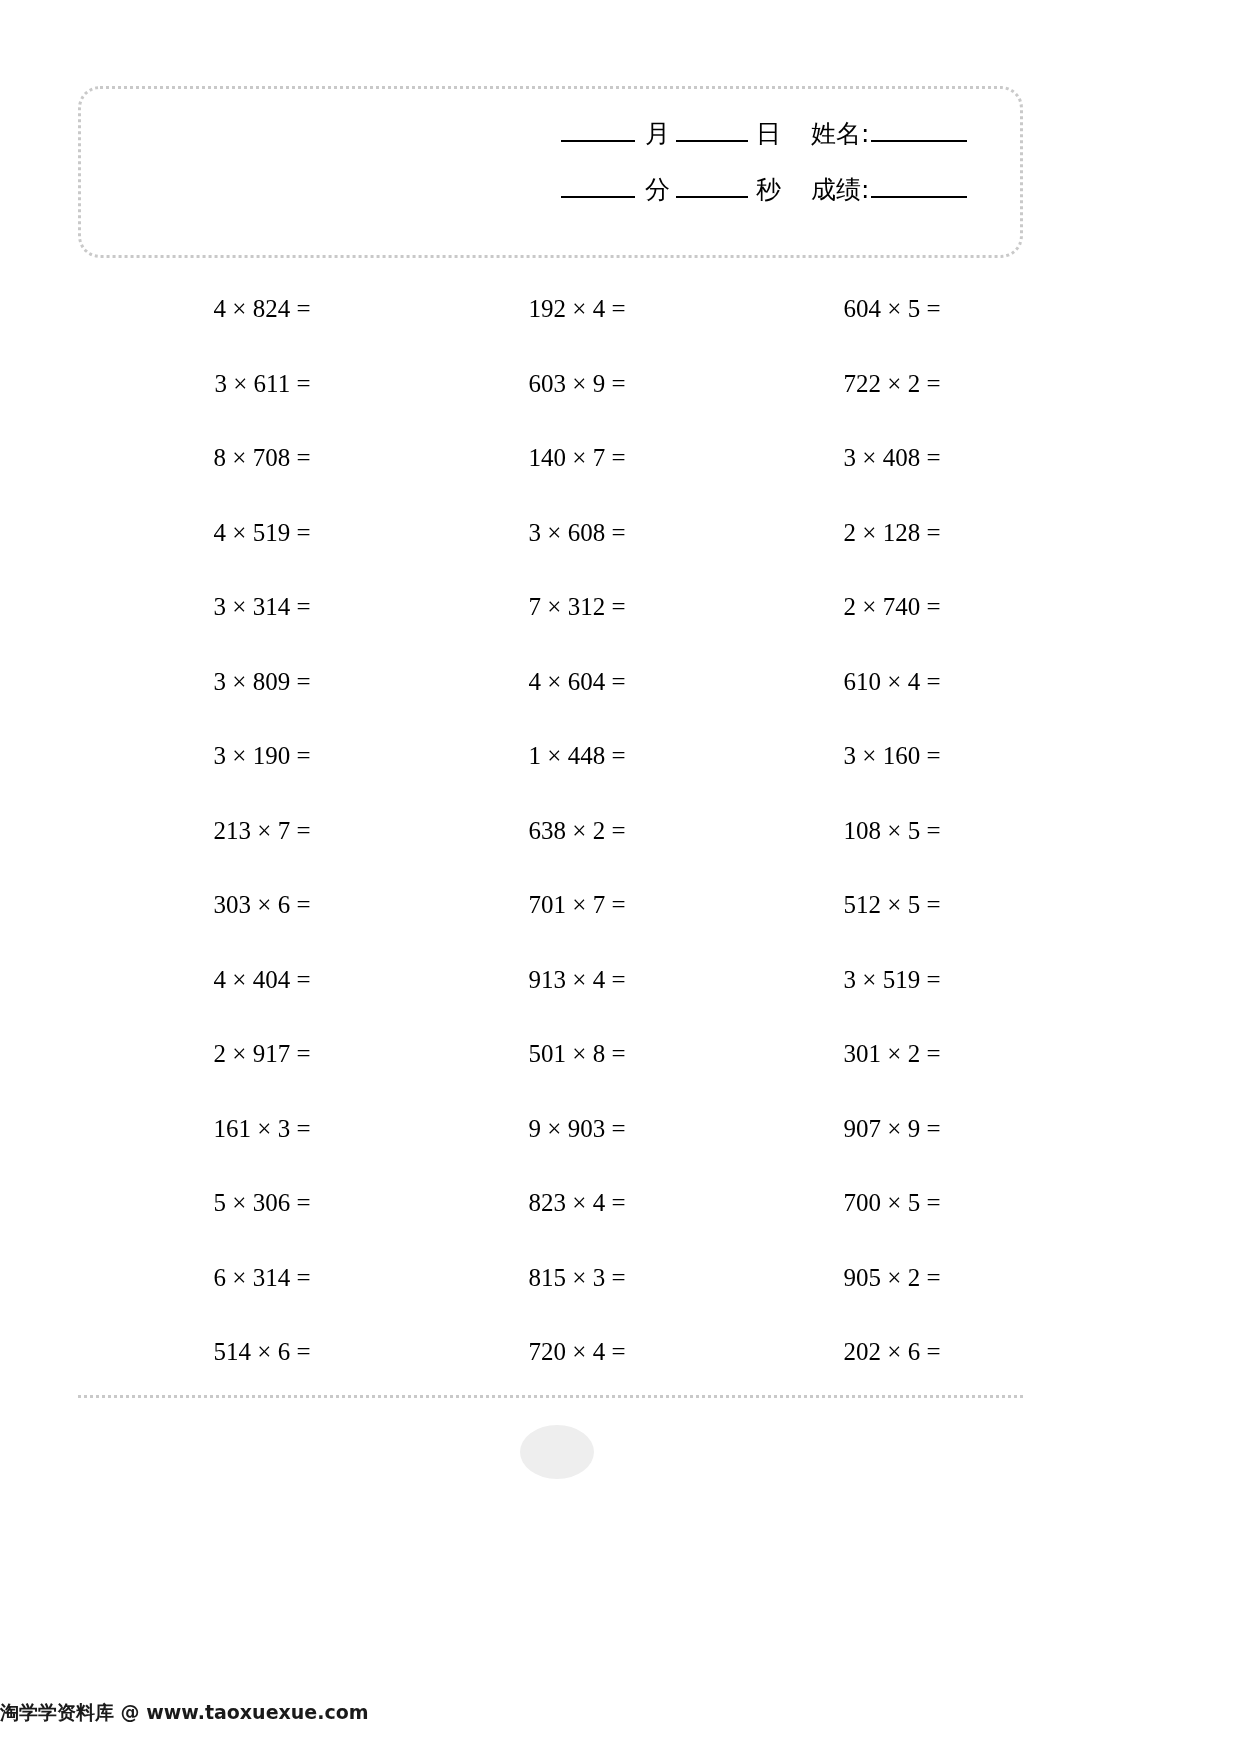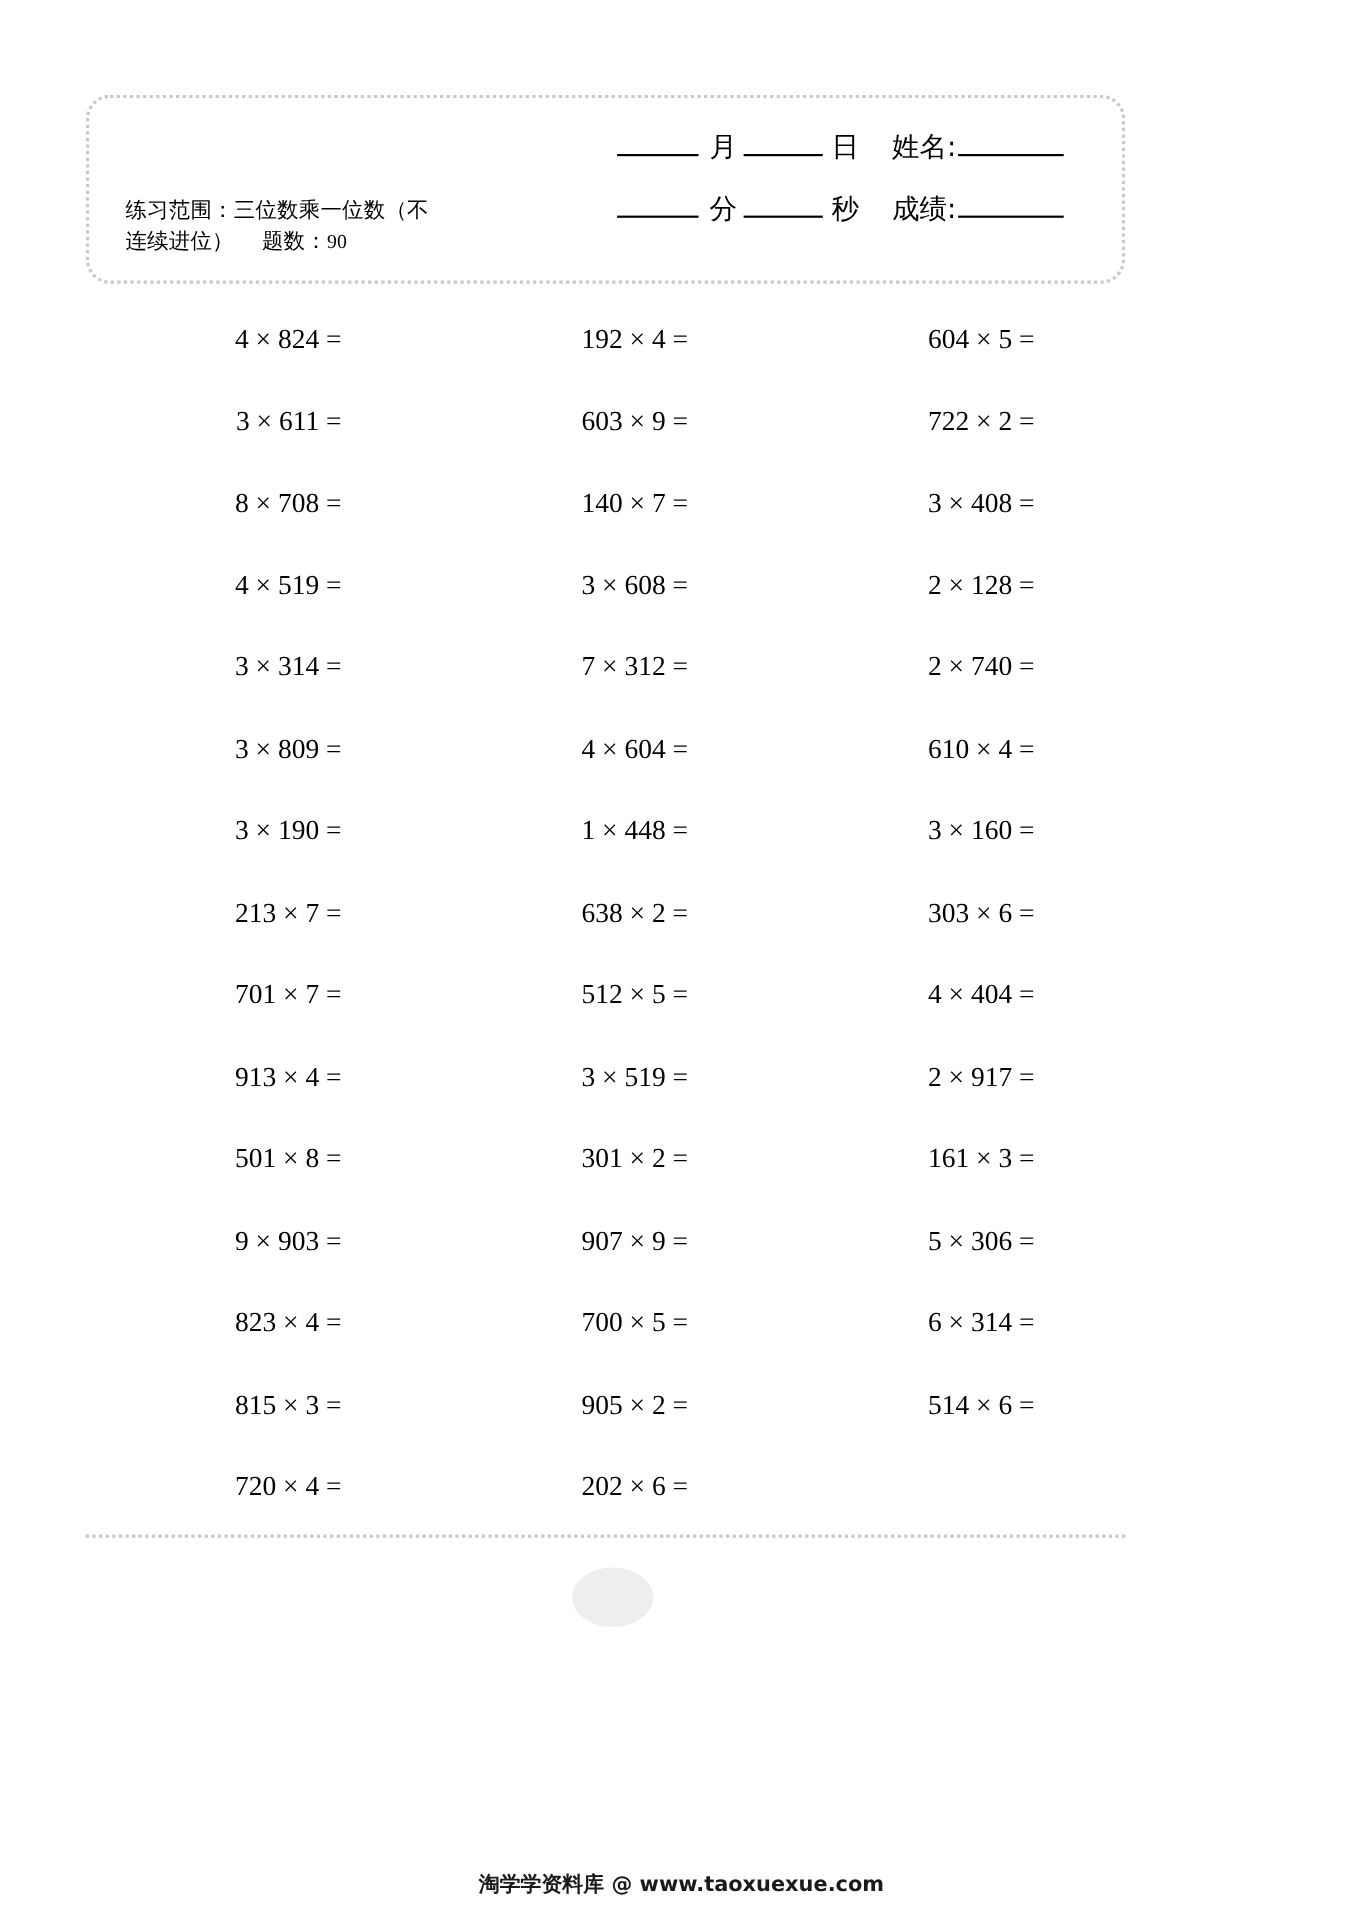--- a/index.html
+++ b/index.html
@@ -130,38 +130,33 @@
     background: #eeeeee;
     border-radius: 50%;
   }
 
   
   .footer {
     position: absolute;
     left: 0;
     top: 1700px;
     width: 1239px;
-    text-align: center;
     font-family: "DejaVu Sans", "Liberation Sans", sans-serif;
     font-size: 19px;
     font-weight: bold;
     color: #1a1a1a;
   }
 </style>
 </head>
 <body>
 
 <div class="page">
 
   <div class="header-box">
 
-    <div class="range-block">
-      <div>练习范围：三位数乘一位数（不</div>
-      <div class="range-line2"><span>连续进位）</span>&nbsp;&nbsp;&nbsp;&nbsp;<span class="count-label">题数：</span><span class="count-value">90</span></div>
-    </div>
 
     <div class="meta">
 
       <div class="meta-row">
         <span class="rule rule-w1"></span>
         <span class="meta-unit first">月</span>
         <span class="rule rule-w2"></span>
         <span class="meta-unit">日</span>
         <span class="meta-gap"></span>
         <span class="meta-label">姓名:</span>
@@ -198,20 +193,21 @@
       <div class="cell"><span class="expr">7 × 312 =</span></div>
       <div class="cell"><span class="expr">2 × 740 =</span></div>
       <div class="cell"><span class="expr">3 × 809 =</span></div>
       <div class="cell"><span class="expr">4 × 604 =</span></div>
       <div class="cell"><span class="expr">610 × 4 =</span></div>
       <div class="cell"><span class="expr">3 × 190 =</span></div>
       <div class="cell"><span class="expr">1 × 448 =</span></div>
       <div class="cell"><span class="expr">3 × 160 =</span></div>
       <div class="cell"><span class="expr">213 × 7 =</span></div>
       <div class="cell"><span class="expr">638 × 2 =</span></div>
+      <div class="cell"><span class="expr">108 × 5 =</span></div>
       <div class="cell"><span class="expr">303 × 6 =</span></div>
       <div class="cell"><span class="expr">701 × 7 =</span></div>
       <div class="cell"><span class="expr">512 × 5 =</span></div>
       <div class="cell"><span class="expr">4 × 404 =</span></div>
       <div class="cell"><span class="expr">913 × 4 =</span></div>
       <div class="cell"><span class="expr">3 × 519 =</span></div>
       <div class="cell"><span class="expr">2 × 917 =</span></div>
       <div class="cell"><span class="expr">501 × 8 =</span></div>
       <div class="cell"><span class="expr">301 × 2 =</span></div>
       <div class="cell"><span class="expr">161 × 3 =</span></div>

